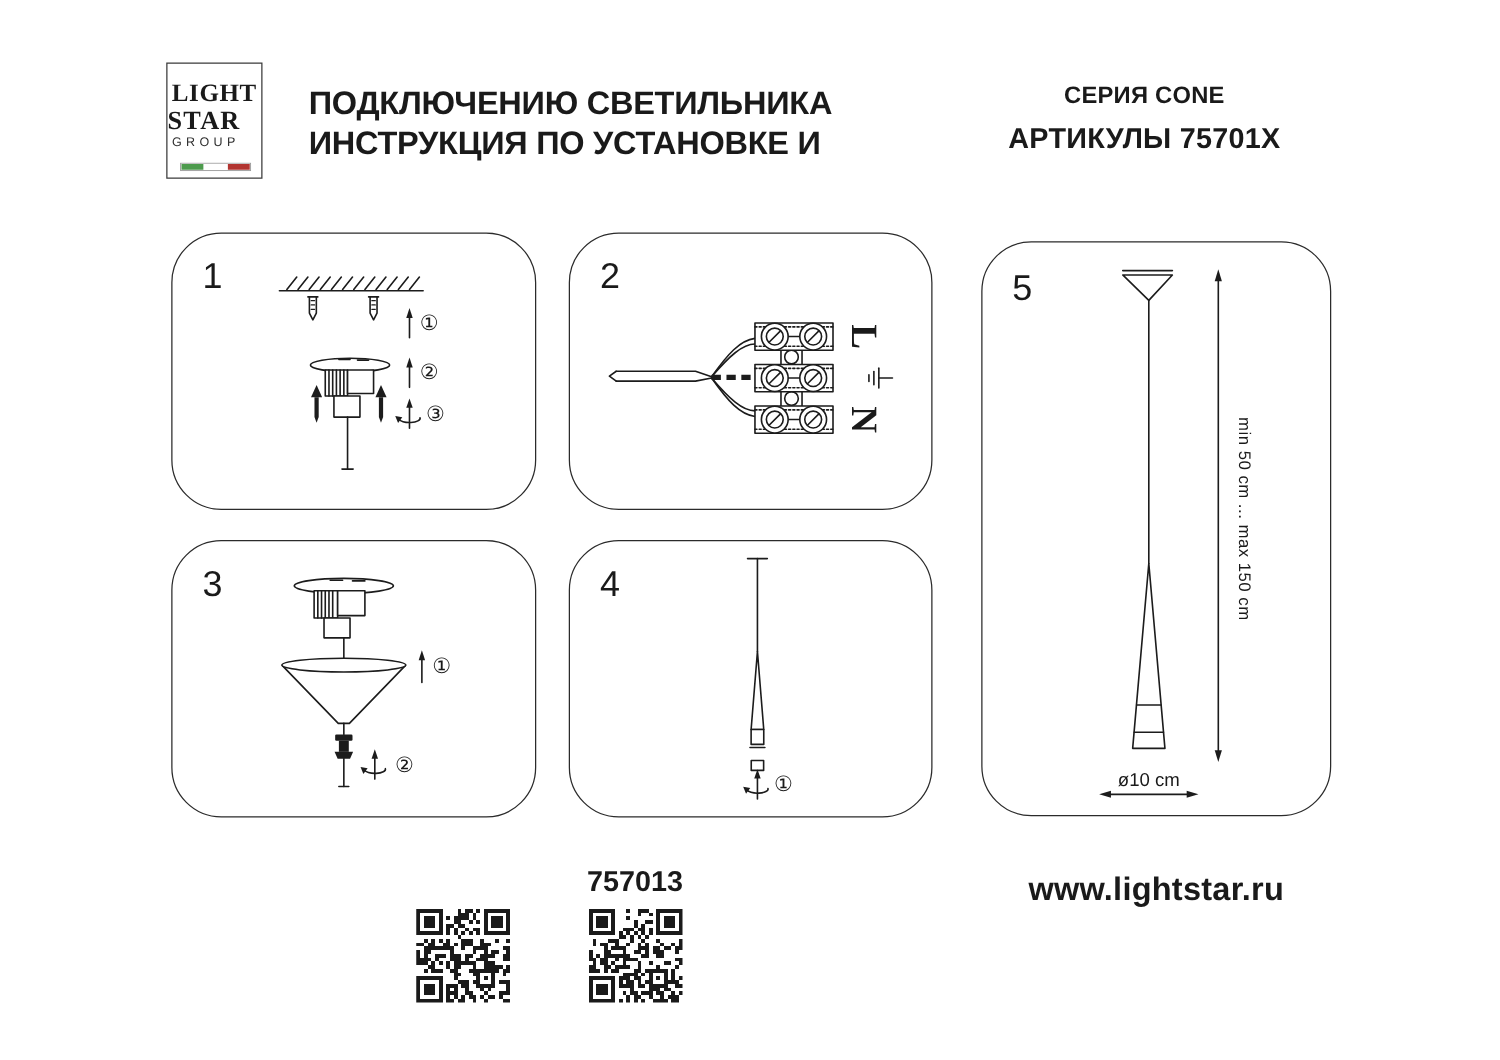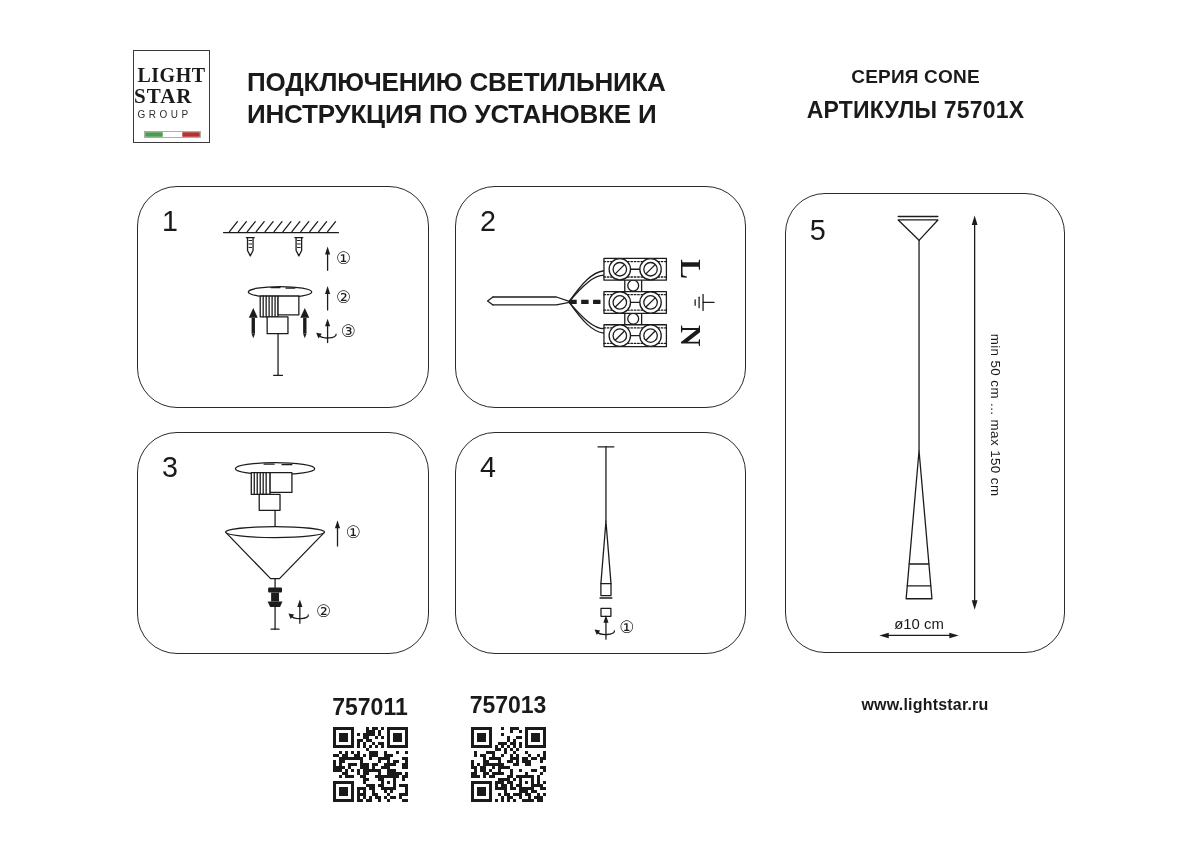--- a/index.html
+++ b/index.html
@@ -43,21 +43,21 @@
   .diam { font:400 15px "Liberation Sans","DejaVu Sans",sans-serif; fill:#1a1a1a; text-anchor:middle; }
 
   
   .art-label { position:absolute; width:170px; text-align:center; font-weight:bold; font-size:23px; }
   #art1 { left:285px; top:694px; }
   #art2 { left:423px; top:692px; }
   .qr { position:absolute; width:75px; height:75px; }
   #qr1 { left:333px; top:727px; }
   #qr2 { left:471px; top:727px; }
   .website { position:absolute; left:775px; top:696px; width:300px; text-align:center;
-             font-weight:bold; font-size:16px; letter-spacing:.2px; }
+             font-weight:bold; font-size:26px; letter-spacing:.2px; }
 </style>
 </head>
 <body>
 
 <div class="page">
 
   <div class="logo-box">
     <div class="logo-light">LIGHT</div>
     <div class="logo-star">STAR</div>
     <div class="logo-group">GROUP</div>
@@ -259,21 +259,20 @@
       <text class="dimt" x="206.5" y="222" transform="rotate(90 206.5 222)">min 50 cm ... max 150 cm</text>
       <text class="diam" x="134" y="437">ø10 cm</text>
       <g>
         <line class="ln" x1="99" y1="444" x2="169" y2="444"></line>
         <polygon class="fil" points="94,444 103.5,441.2 103.5,446.8"></polygon>
         <polygon class="fil" points="174,444 164.5,441.2 164.5,446.8"></polygon>
       </g>
     </svg>
   </div>
 
-  <div class="art-label" id="art1">757011</div>
   <div class="art-label" id="art2">757013</div>
   <div class="qr" id="qr1"><svg viewBox="0 0 25 25" width="100%" height="100%" shape-rendering="crispEdges" fill="#1a1a1a">
         <rect x="0" y="0" width="1" height="1"></rect>
         <rect x="1" y="0" width="1" height="1"></rect>
         <rect x="2" y="0" width="1" height="1"></rect>
         <rect x="3" y="0" width="1" height="1"></rect>
         <rect x="4" y="0" width="1" height="1"></rect>
         <rect x="5" y="0" width="1" height="1"></rect>
         <rect x="6" y="0" width="1" height="1"></rect>
         <rect x="11" y="0" width="1" height="1"></rect>

